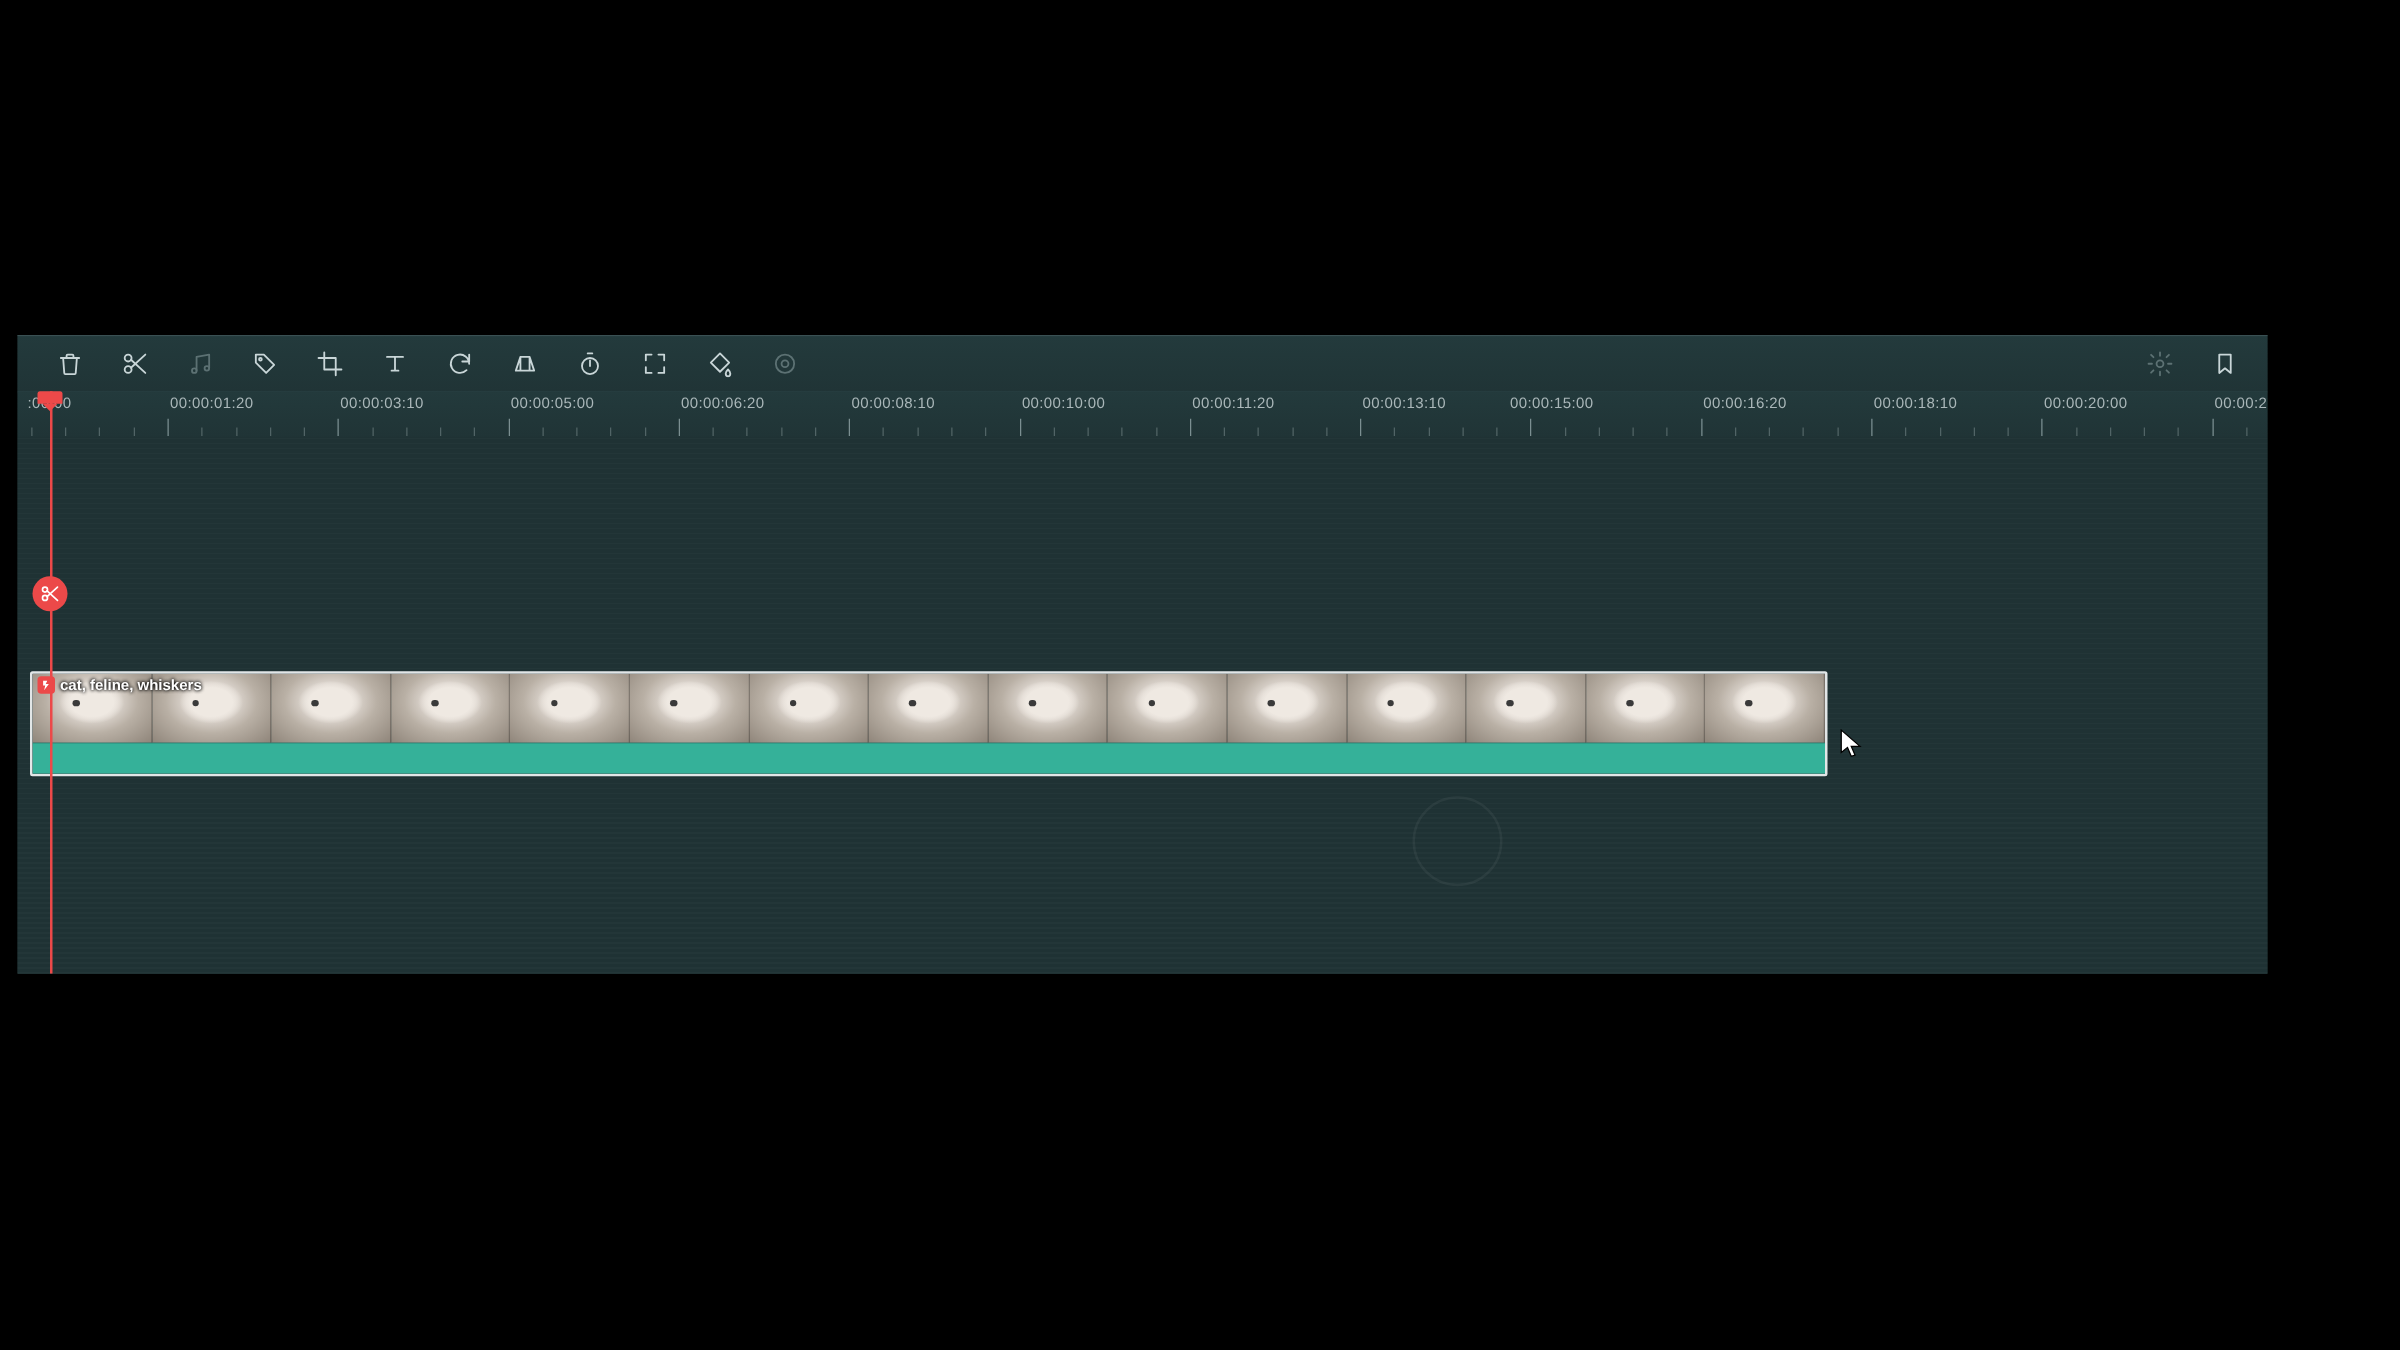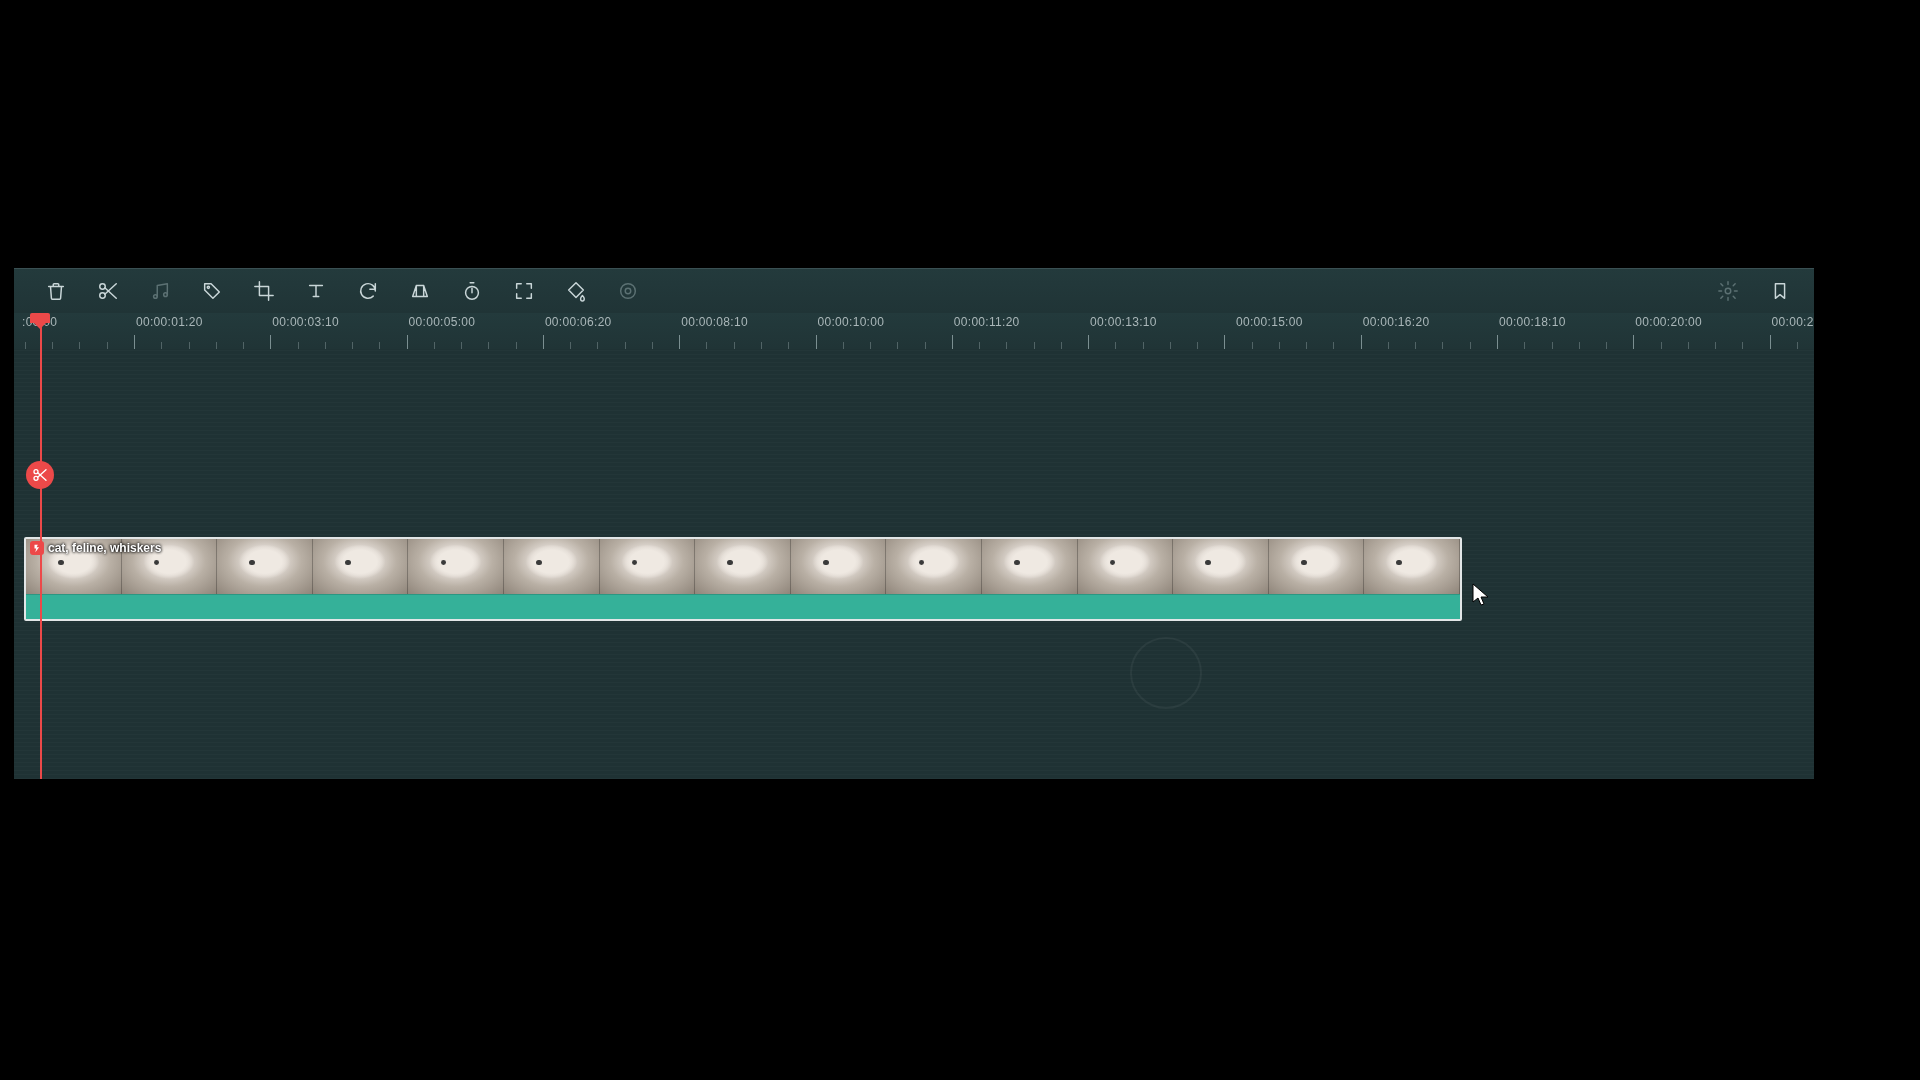--- a/index.html
+++ b/index.html
@@ -355,21 +355,21 @@
       </div>
       <div class="mark" style="left: 801.5px;">
         <span class="lbl">00:00:10:00</span>
       </div>
       <div class="mark" style="left: 937.8px;">
         <span class="lbl">00:00:11:20</span>
       </div>
       <div class="mark" style="left: 1074.1px;">
         <span class="lbl">00:00:13:10</span>
       </div>
-      <div class="mark" style="left: 1220px;">
+      <div class="mark" style="left: 1192px;">
         <span class="lbl">00:00:15:00</span>
       </div>
       <div class="mark" style="left: 1346.7px;">
         <span class="lbl">00:00:16:20</span>
       </div>
       <div class="mark" style="left: 1483px;">
         <span class="lbl">00:00:18:10</span>
       </div>
       <div class="mark" style="left: 1619.3px;">
         <span class="lbl">00:00:20:00</span>

